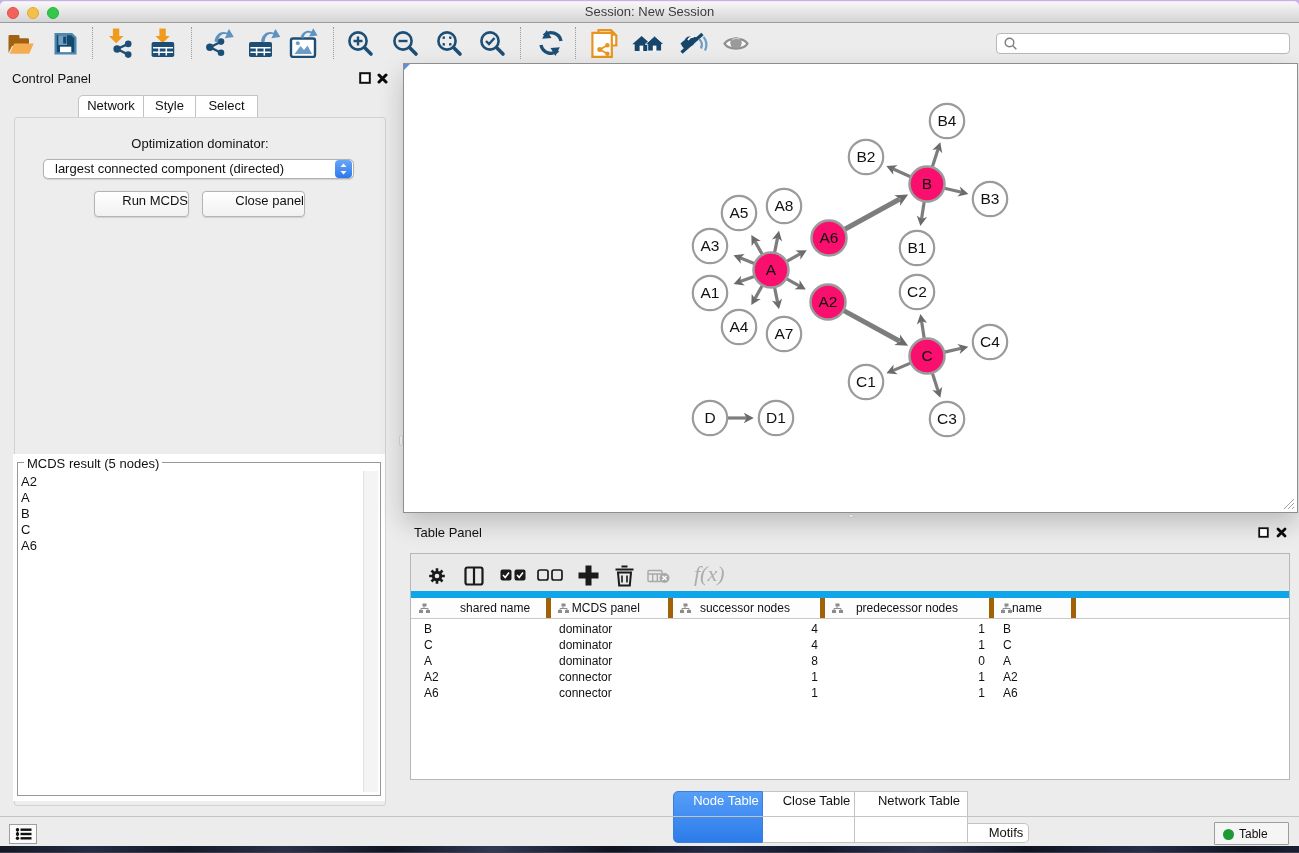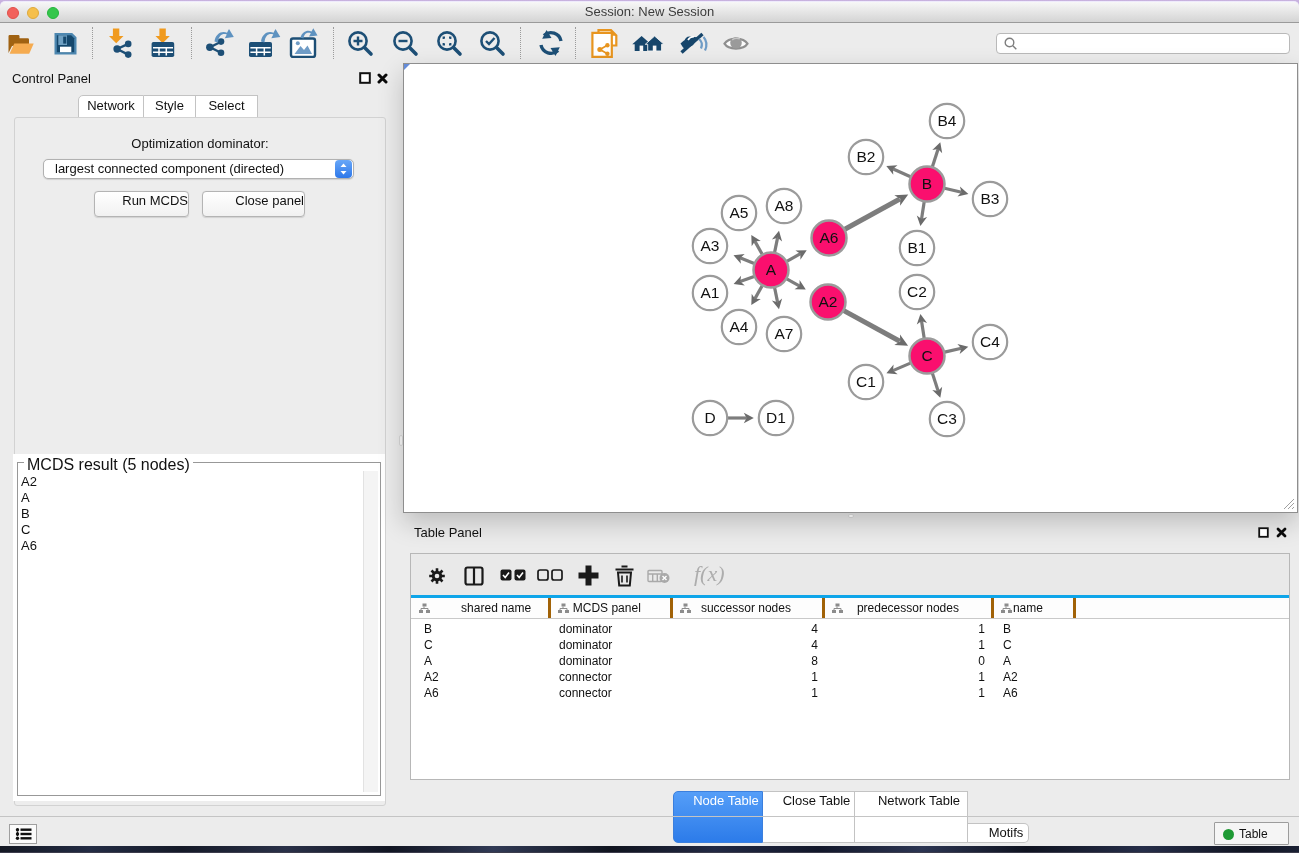--- a/index.html
+++ b/index.html
@@ -39,38 +39,38 @@
 #dropdown { left:43px; top:159px; width:311px; height:20px; background:#fff;
   border:1px solid #b1b1b1; border-radius:5px; font-size:13px; color:#111; line-height:18px;
   padding-left:11px; box-shadow:0 0.5px 1px rgba(0,0,0,0.12); }
 #dd-step { position:absolute; right:1px; top:0px; width:17px; height:18px; border-radius:4px;
   background:linear-gradient(#68a7f8,#2e78ea); }
 .btn { position:absolute; height:26px; background:linear-gradient(#ffffff,#f1f1f1);
   border:1px solid #b4b4b4; border-radius:4px; font-size:13px; color:#111;
   text-align:right; line-height:17px; box-shadow:0 0.5px 1px rgba(0,0,0,0.12); }
 #results-white { left:13px; top:454px; width:372px; height:347px; background:#fff; }
 #results-frame { left:17px; top:462px; width:364px; height:334px; border:1px solid #989898; }
-#results-label { left:24px; top:456px; font-size:16px; color:#111; background:#fff; padding:0 3px; }
+#results-label { left:24px; top:456px; font-size:13px; color:#111; background:#fff; padding:0 3px; }
 .rlist { position:absolute; left:21px; top:474px; font-size:13px; color:#111; line-height:16px; }
 #rscroll { left:363px; top:471px; width:15px; height:321px; background:#f4f4f4; border-left:1px solid #e2e2e2; }
 
 #nw { left:403px; top:63px; width:895px; height:450px; background:#fff;
   border:1px solid #8e8e8e; box-shadow:0 10px 24px rgba(0,0,0,0.20); }
 #nw-titlebar { position:absolute; left:0; top:0; width:100%; height:22px;
   background:linear-gradient(#f5f5f5,#d8d8d8); border-bottom:1px solid #9e9e9e; }
 #nw-titlebar .tl { position:absolute; width:13px; height:13px; border-radius:50%; top:5px; }
 #nw-title-text { width:100%; text-align:center; font-size:13px; color:#333; line-height:21px; }
 
 #tp-title { left:414px; top:525px; font-size:13px; color:#111; }
 #tp-box { left:410px; top:553px; width:880px; height:227px; background:#fff; border:1px solid #b7b7b7; }
 #tp-toolbar { position:absolute; left:0; top:0; width:100%; height:44px; background:#e9e9e9;
-  border-bottom:3px solid #0ea5e9; }
+  border-bottom:7px solid #0ea5e9; }
 #tbl-header { position:absolute; left:0; top:44px; width:100%; height:21px; background:#fdfdfd;
   border-bottom:1px solid #c9c9c9; font-size:12px; color:#111; }
-.hcell { position:absolute; top:0; height:20px; border-right:3px solid #a16207; }
+.hcell { position:absolute; top:0; height:20px; border-right:5px solid #a16207; }
 .hcell span { position:absolute; width:100%; text-align:center; line-height:20px; }
 .hicon { position:absolute; left:7px; top:5px; }
 .trow { position:absolute; font-size:12px; color:#111; height:16px; line-height:16px; }
 .tc { position:absolute; top:0; }
 
 #statusline { left:0; top:816px; width:1299px; height:0; border-top:1px solid #c4c4c4; }
 #list-btn { left:9px; top:824px; width:28px; height:20px; background:#fbfbfb;
   border:1px solid #9f9f9f; }
 #memory-btn { left:1214px; top:822px; width:75px; height:23px; background:#f5f5f5;
   border:1px solid #9c9c9c; border-radius:1px; font-size:12px; color:#111; }

